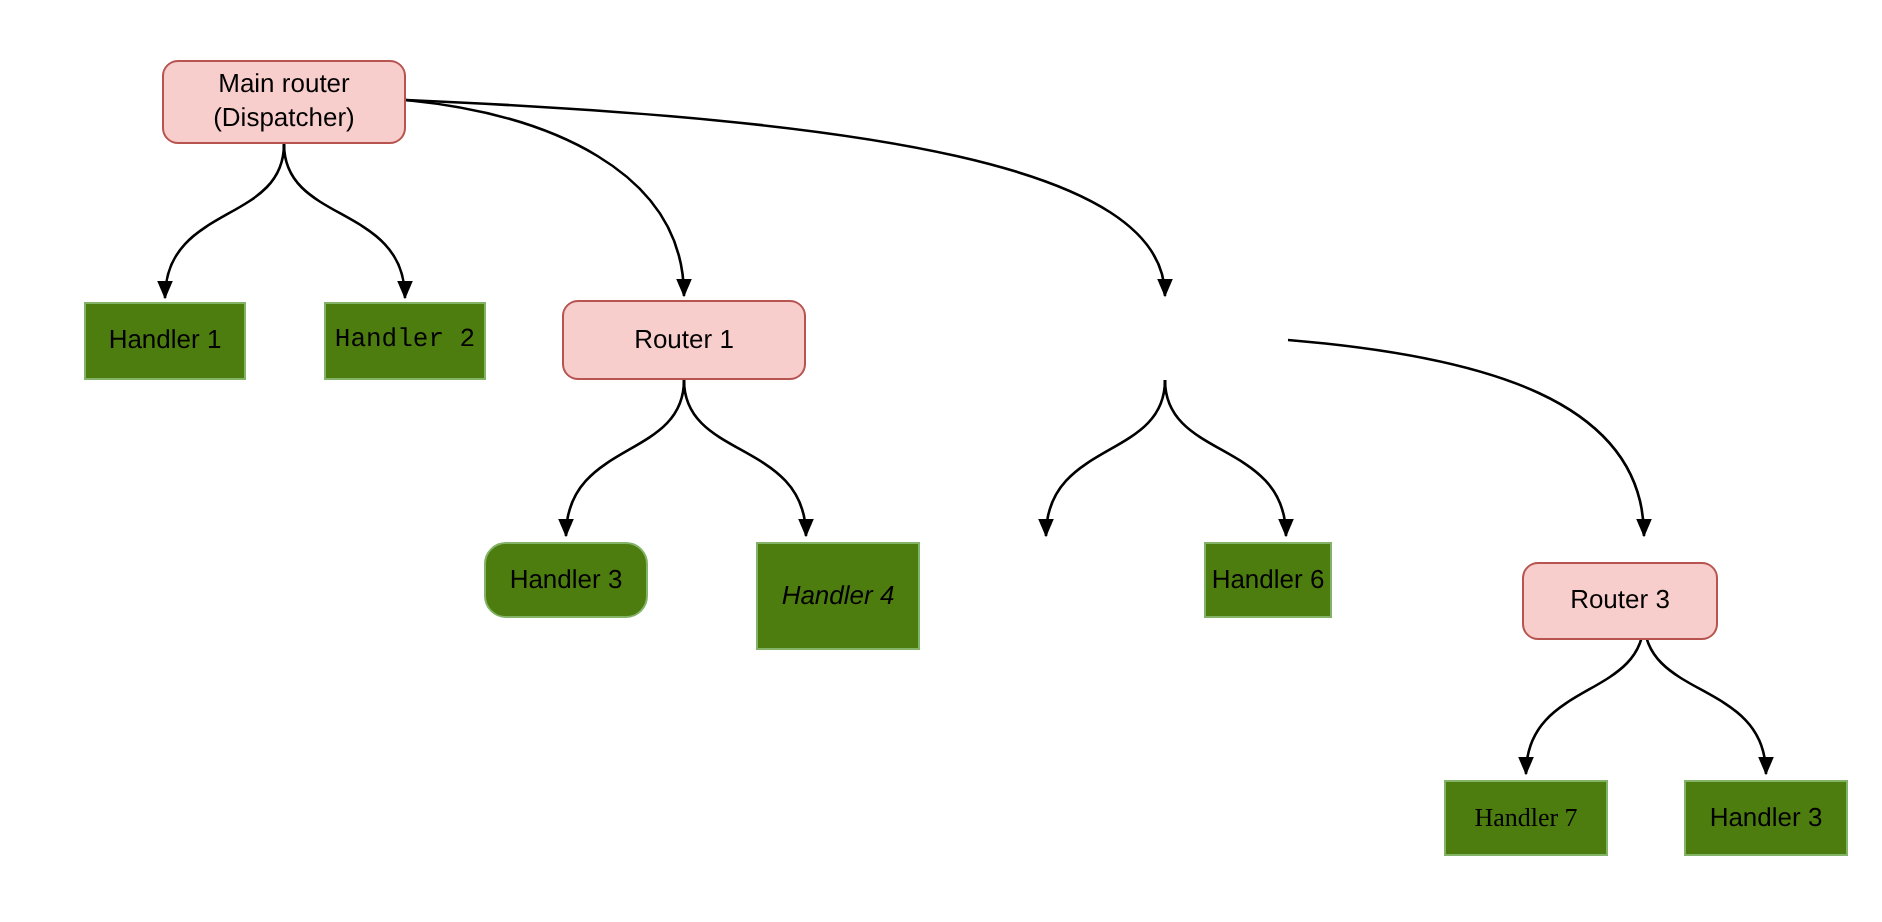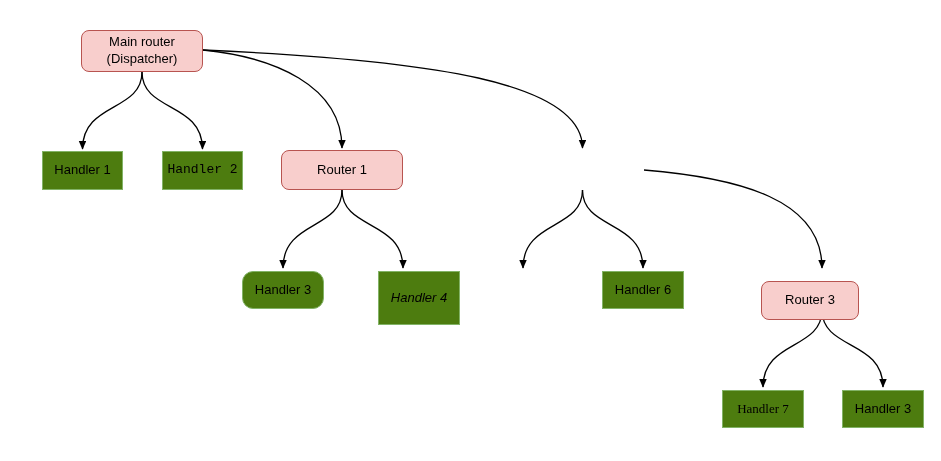--- a/index.html
+++ b/index.html
@@ -95,21 +95,21 @@
 
   <div class="node handler" style="left:231px; top:271px; width:82px; height:38px;border-radius:11px;">
     <span class="label">Handler 3</span>
   </div>
 
   <div class="node handler" style="left:367px; top:271px; width:82px; height:54px;font-style:italic;">
     <span class="label">Handler 4</span>
   </div>
 
 
-  <div class="node handler" style="left:591px; top:271px; width:82px; height:38px;">
+  <div class="node handler" style="left:591px; top:271px; width:64px; height:38px;">
     <span class="label">Handler 6</span>
   </div>
 
   <div class="node router" style="left:750px; top:281px; width:98px; height:39px;">
     <span class="label">Router 3</span>
   </div>
 
   <div class="node handler" style="left:711px; top:390px; width:82px; height:38px;font-family:Liberation Serif, serif;">
     <span class="label">Handler 7</span>
   </div>

